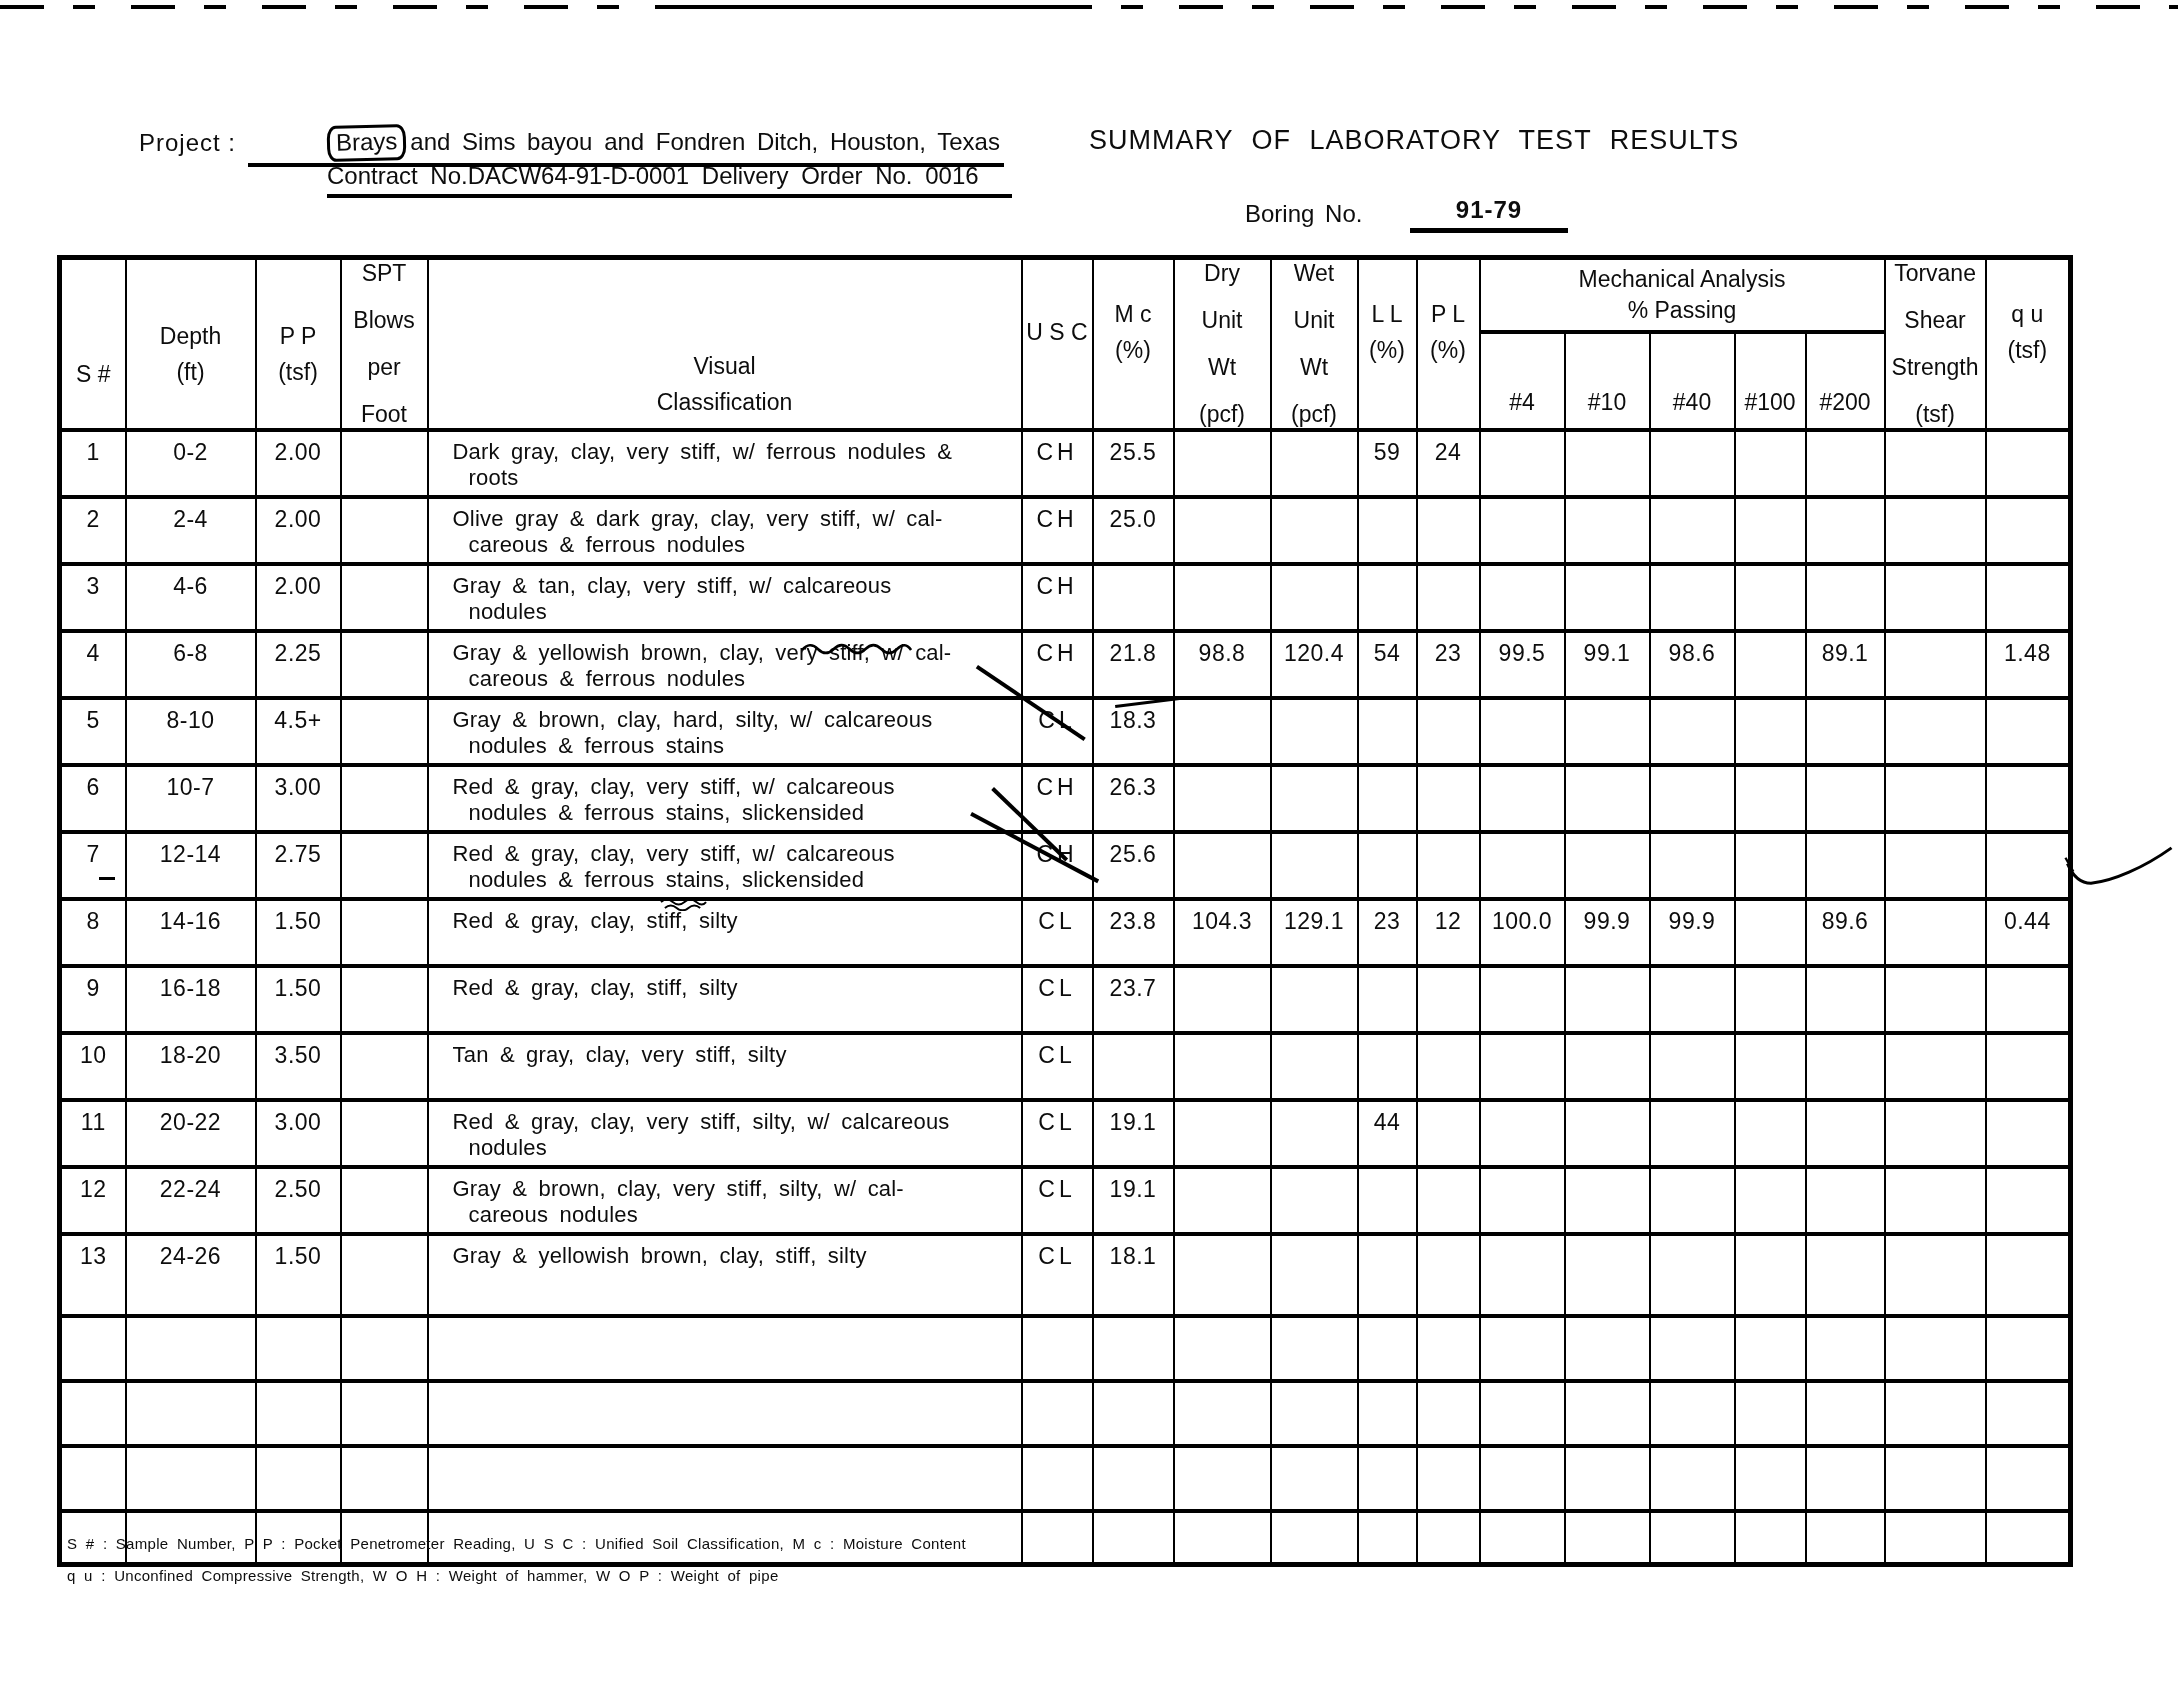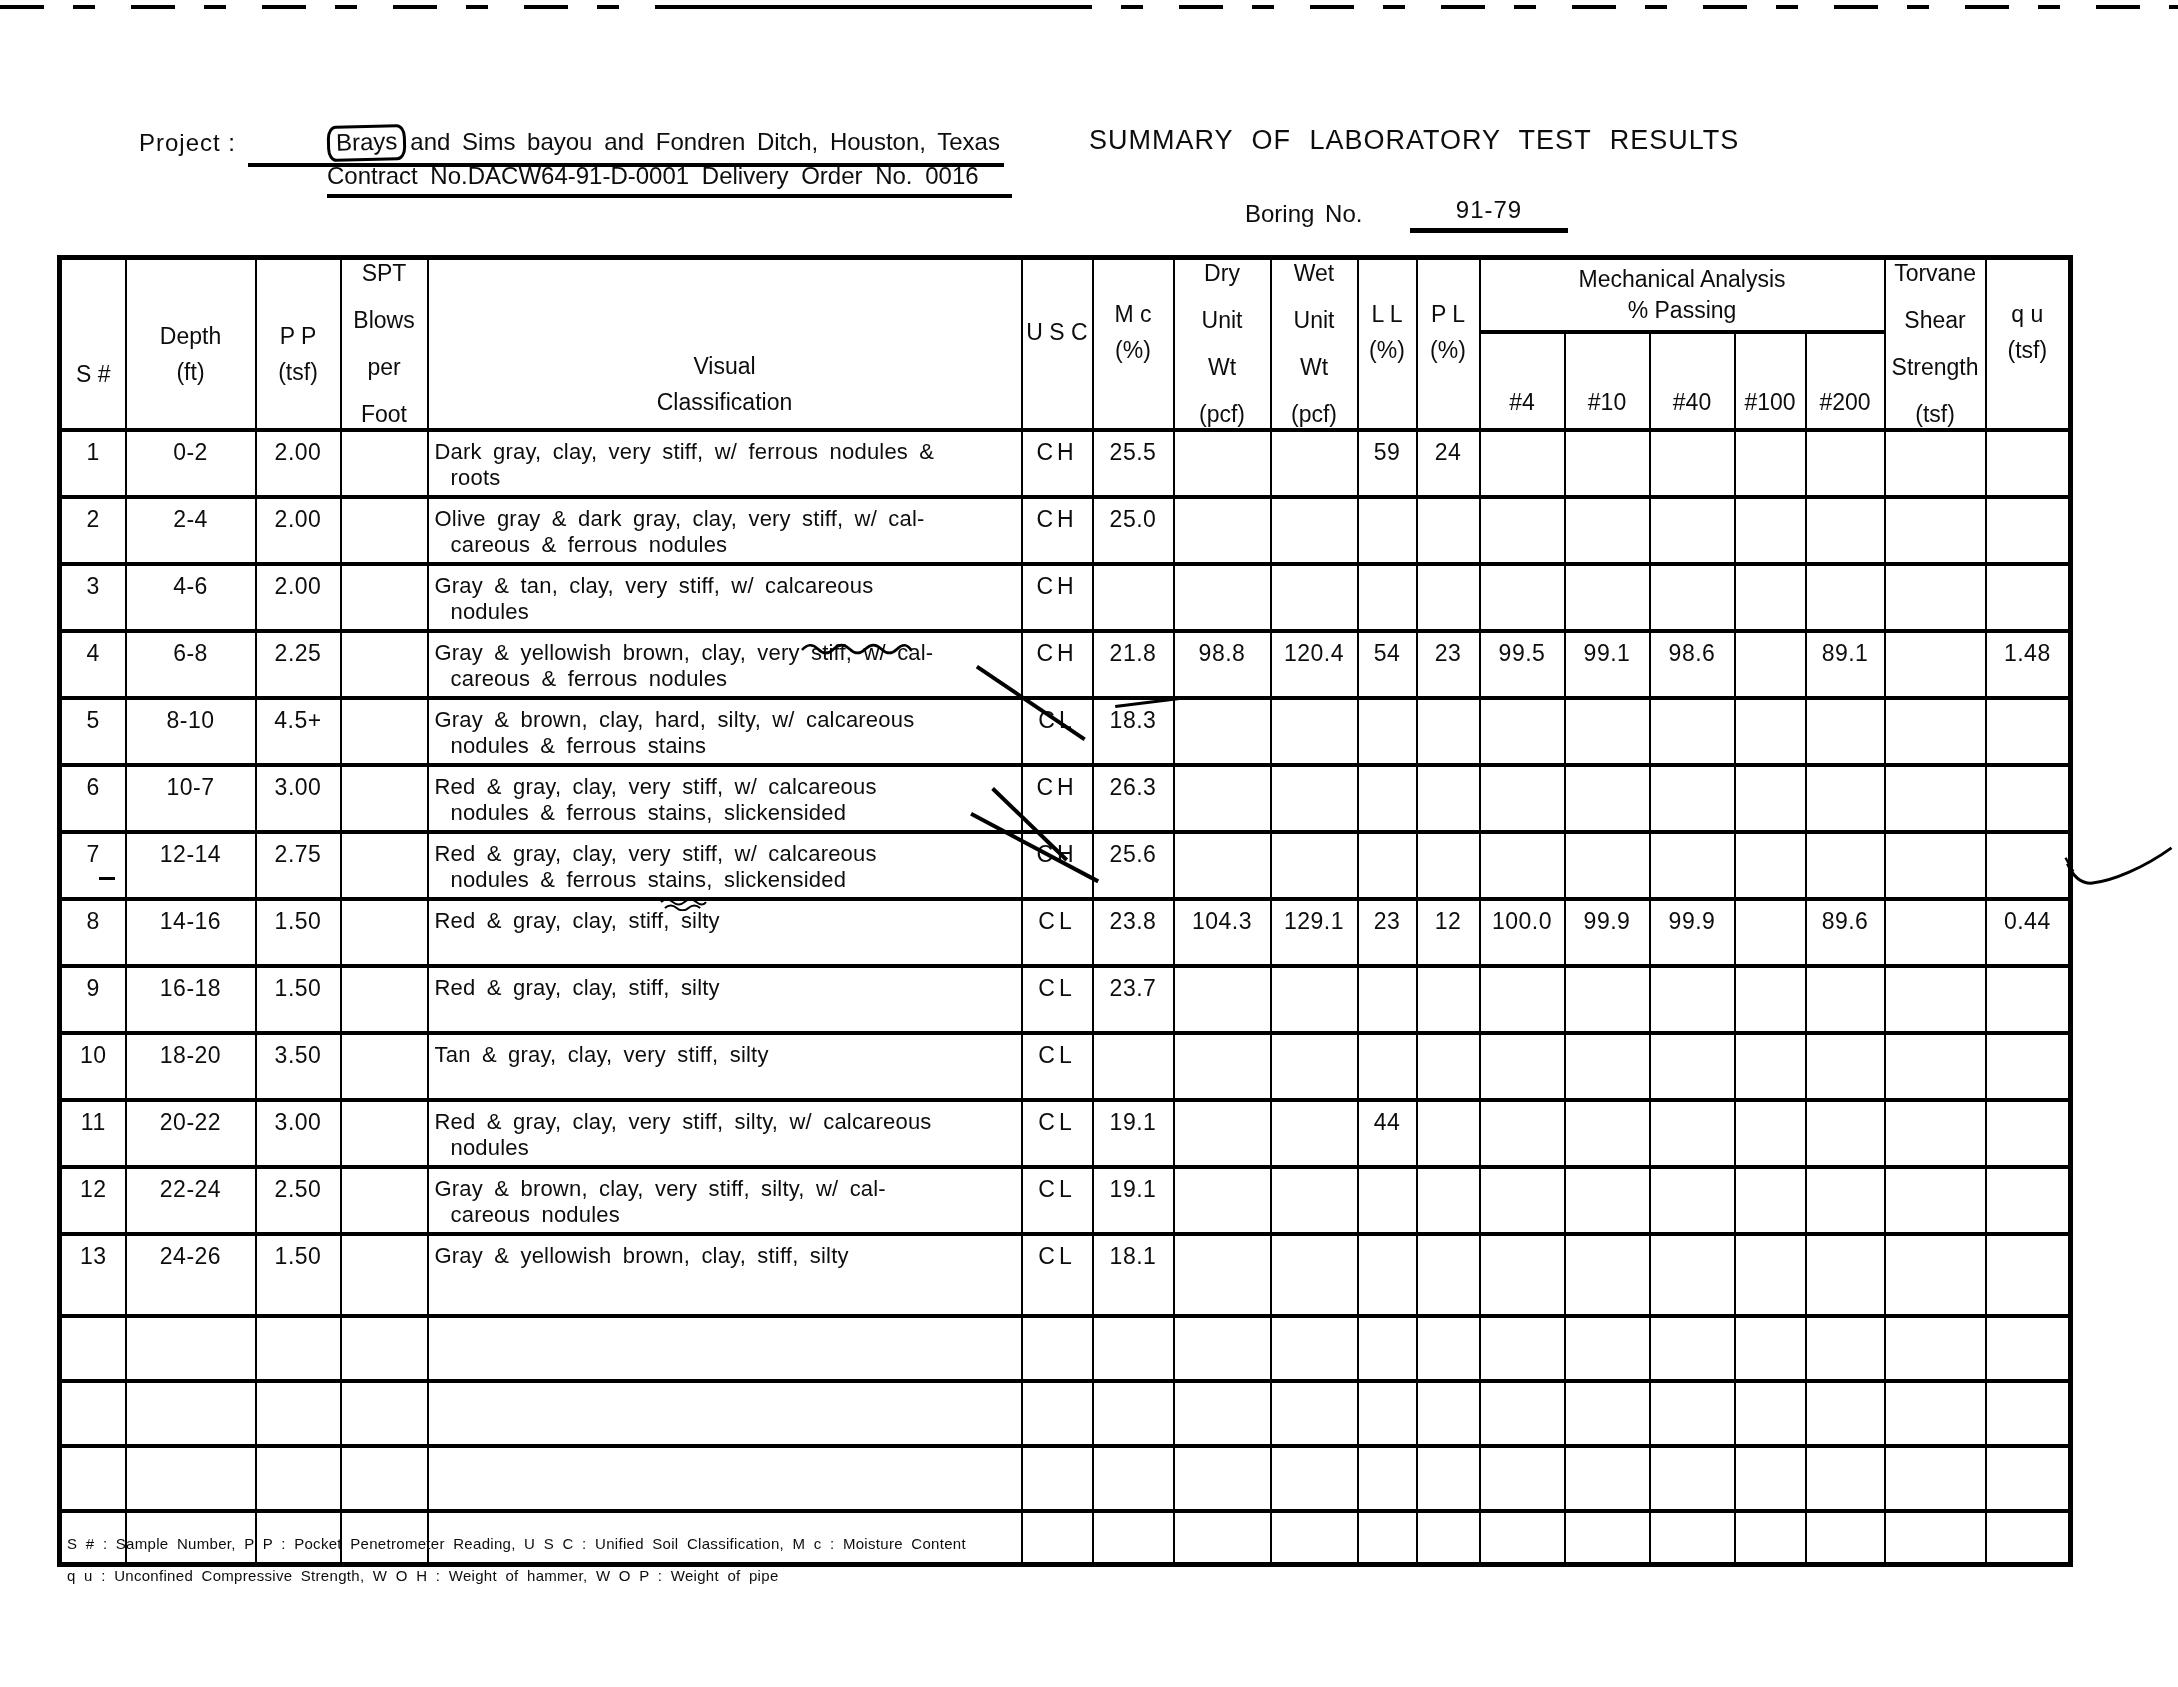--- a/index.html
+++ b/index.html
@@ -21,21 +21,21 @@
     border-bottom:4px solid #000;font-size:24px;white-space:nowrap;word-spacing:5px;}
   .project-line1 .txt{position:absolute;left:79px;top:4px;}
   .boxed{display:inline-block;border:3px solid #000;border-radius:9px/13px;
     padding:0 6px 2px 6px;margin-right:4px;transform:rotate(-1.5deg);}
   .project-line2{position:absolute;left:327px;top:162px;width:685px;height:32px;
     border-bottom:4px solid #000000;font-size:24px;white-space:nowrap;word-spacing:6px;}
   .doc-title{position:absolute;left:1089px;top:125px;font-size:27px;font-weight:normal;
     letter-spacing:1px;word-spacing:10px;white-space:nowrap;}
   .boring-label{position:absolute;left:1245px;top:200px;font-size:24px;word-spacing:4px;}
   .boring-value{position:absolute;left:1410px;top:196px;width:158px;height:32px;
-    border-bottom:5px solid #000;font-size:24px;text-align:center;letter-spacing:1px;}
+    border-bottom:5px solid #000;font-size:24px;text-align:center;letter-spacing:1px;font-weight:bold;}
   
   table.lab{position:absolute;left:57px;top:255px;width:2014px;
     border-collapse:collapse;table-layout:fixed;border:5px solid #000;}
   th,td{border:2.5px solid #000;border-top-width:4px;border-bottom-width:4px;
     padding:0;overflow:visible;}
   thead th{font-weight:normal;font-size:23px;vertical-align:middle;text-align:center;}
   thead tr.hrowA{height:57px;}
   thead tr.hrowB{height:83px;}
   th .stack{display:flex;flex-direction:column;align-items:center;justify-content:center;gap:9px;}
   th.th-s{vertical-align:bottom;padding-bottom:40px;}
@@ -44,21 +44,21 @@
   th.th-mid .stack{transform:translateY(-12px);}
   th.th-4line .stack{gap:20px;}
   th.th-mech{border-bottom-width:4px;}
   th.th-mech .stack{gap:4px;}
   th.th-sieve{vertical-align:bottom;padding-bottom:12px;}
   tbody td{font-size:23px;vertical-align:top;text-align:center;
     padding-top:7px;height:56px;letter-spacing:0.5px;}
   tbody tr:nth-child(13) td{height:71px;}
   tbody tr:nth-child(n+14) td{height:54px;}
   tbody tr:nth-child(17) td{height:42px;}
-  td.col-visual{text-align:left;padding-left:6px;font-size:22px;
+  td.col-visual{text-align:left;padding-left:24px;font-size:22px;
     word-spacing:5px;white-space:nowrap;letter-spacing:0.2px;}
   td.col-visual .v2{padding-left:16px;}
   td.col-usc{letter-spacing:4px;}
   
   .note{position:absolute;font-size:15px;word-spacing:4px;white-space:nowrap;letter-spacing:0.3px;}
 </style>
 </head>
 <body>
 
 <div class="top-dashes"></div>

